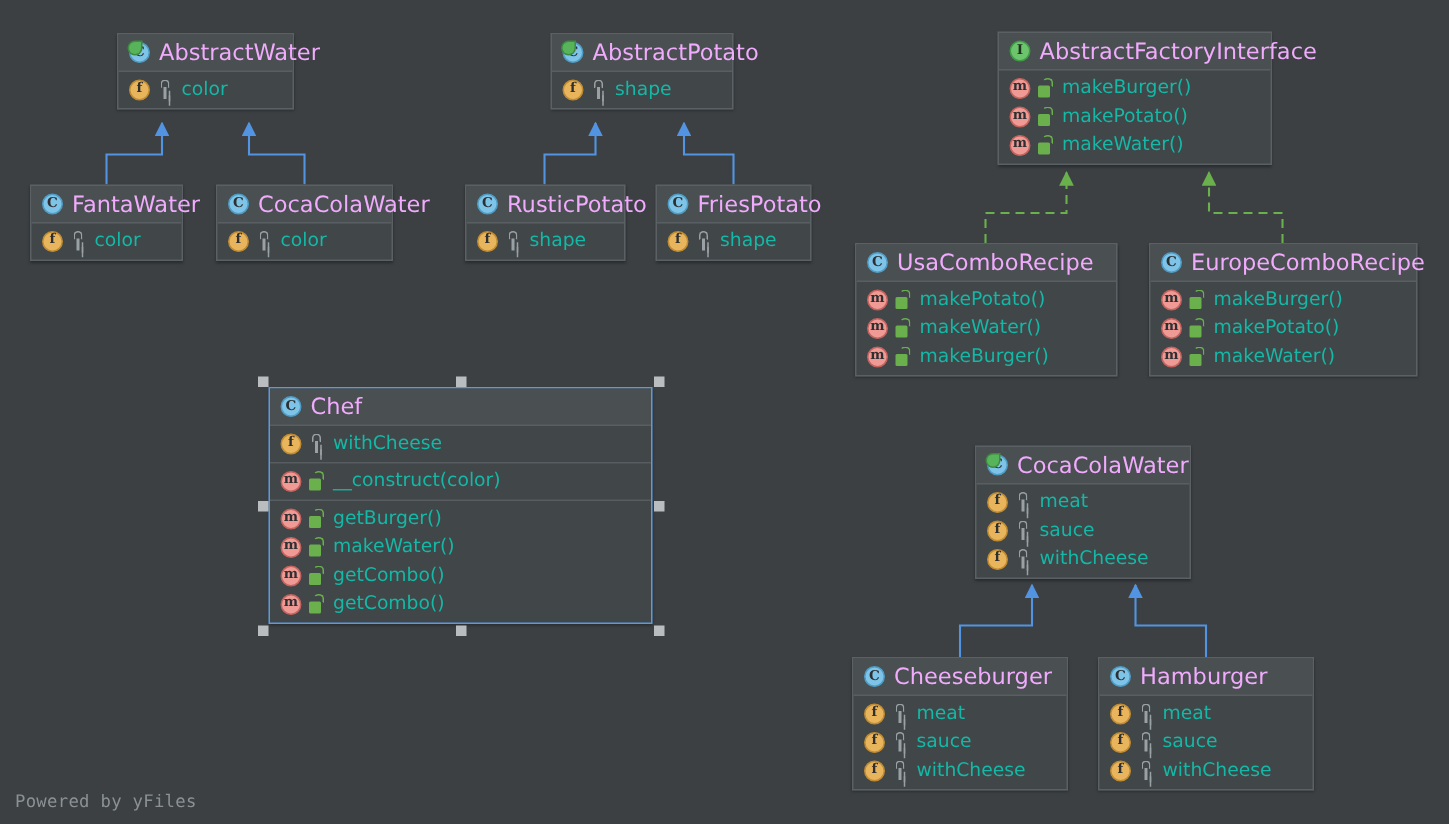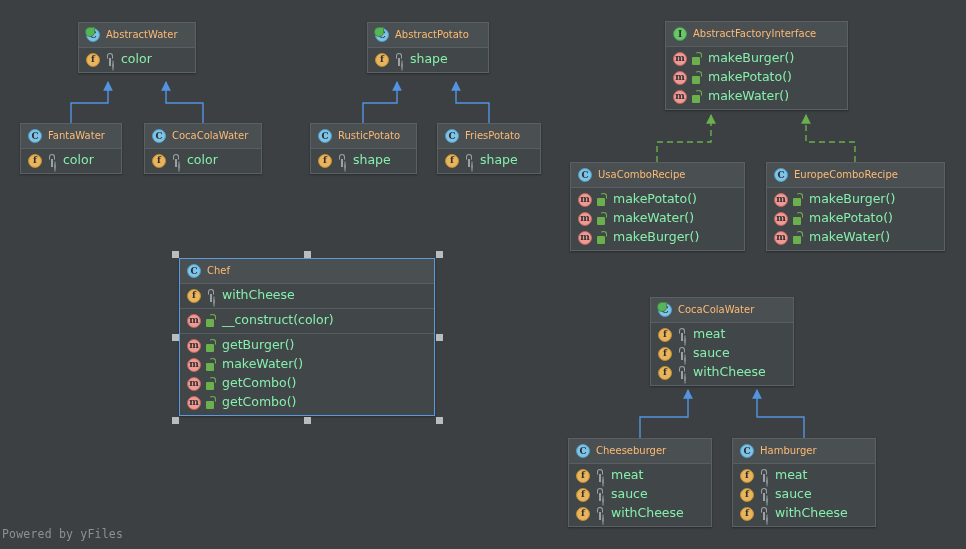--- a/index.html
+++ b/index.html
@@ -47,22 +47,22 @@
     display: flex;
     align-items: center;
     gap: 6px;
     height: 25px;
     padding: 0 8px 0 7px;
     background: #4a4f52;
     border-bottom: 1px solid #585e61;
     box-sizing: border-box;
   }
   .node-title {
-    color: #fdba74;
-    font-size: 10px;
+    color: #f0abfc;
+    font-size: 15px;
     line-height: 1;
     white-space: nowrap;
   }
 
   .node-section {
     padding: 2px 0 3px 0;
   }
   .node-section + .node-section {
     border-top: 1px solid #565c5f;
   }
@@ -70,21 +70,21 @@
   .member {
     display: flex;
     align-items: center;
     gap: 5px;
     height: 19px;
     padding: 0 8px 0 7px;
     box-sizing: border-box;
     white-space: nowrap;
   }
   .member-label {
-    color: #86efac;
+    color: #14b8a6;
     font-size: 12.5px;
     line-height: 1;
   }
 
   
   .ico {
     flex: 0 0 auto;
     display: inline-block;
     position: relative;
   }
@@ -179,21 +179,21 @@
     position: absolute;
     width: 7px;
     height: 7px;
     background: #b9bdc0;
     box-sizing: border-box;
   }
 
   
   #footer {
     position: absolute;
-    left: 2px;
+    left: 10px;
     bottom: 8px;
     color: #8b9194;
     font-family: "DejaVu Sans Mono", monospace;
     font-size: 11.5px;
     letter-spacing: .2px;
   }
 </style>
 </head>
 <body>
 

